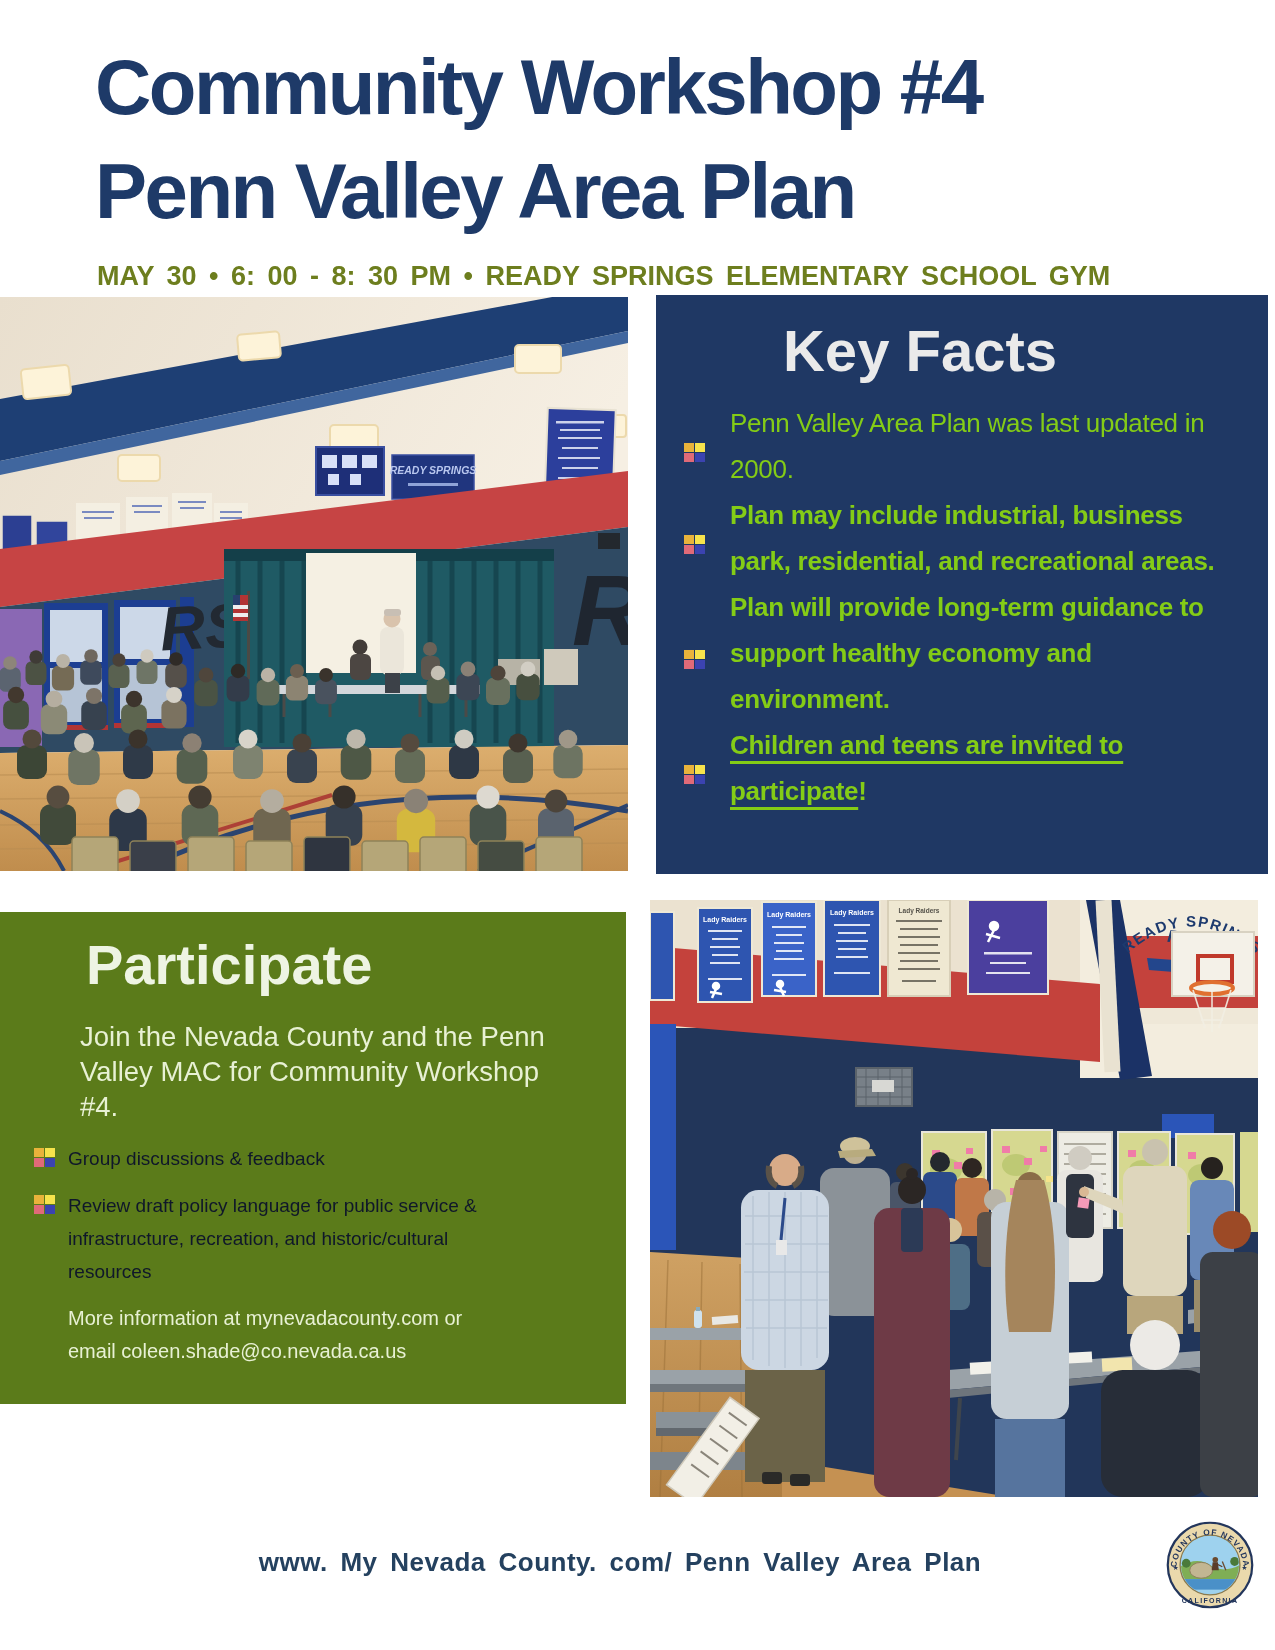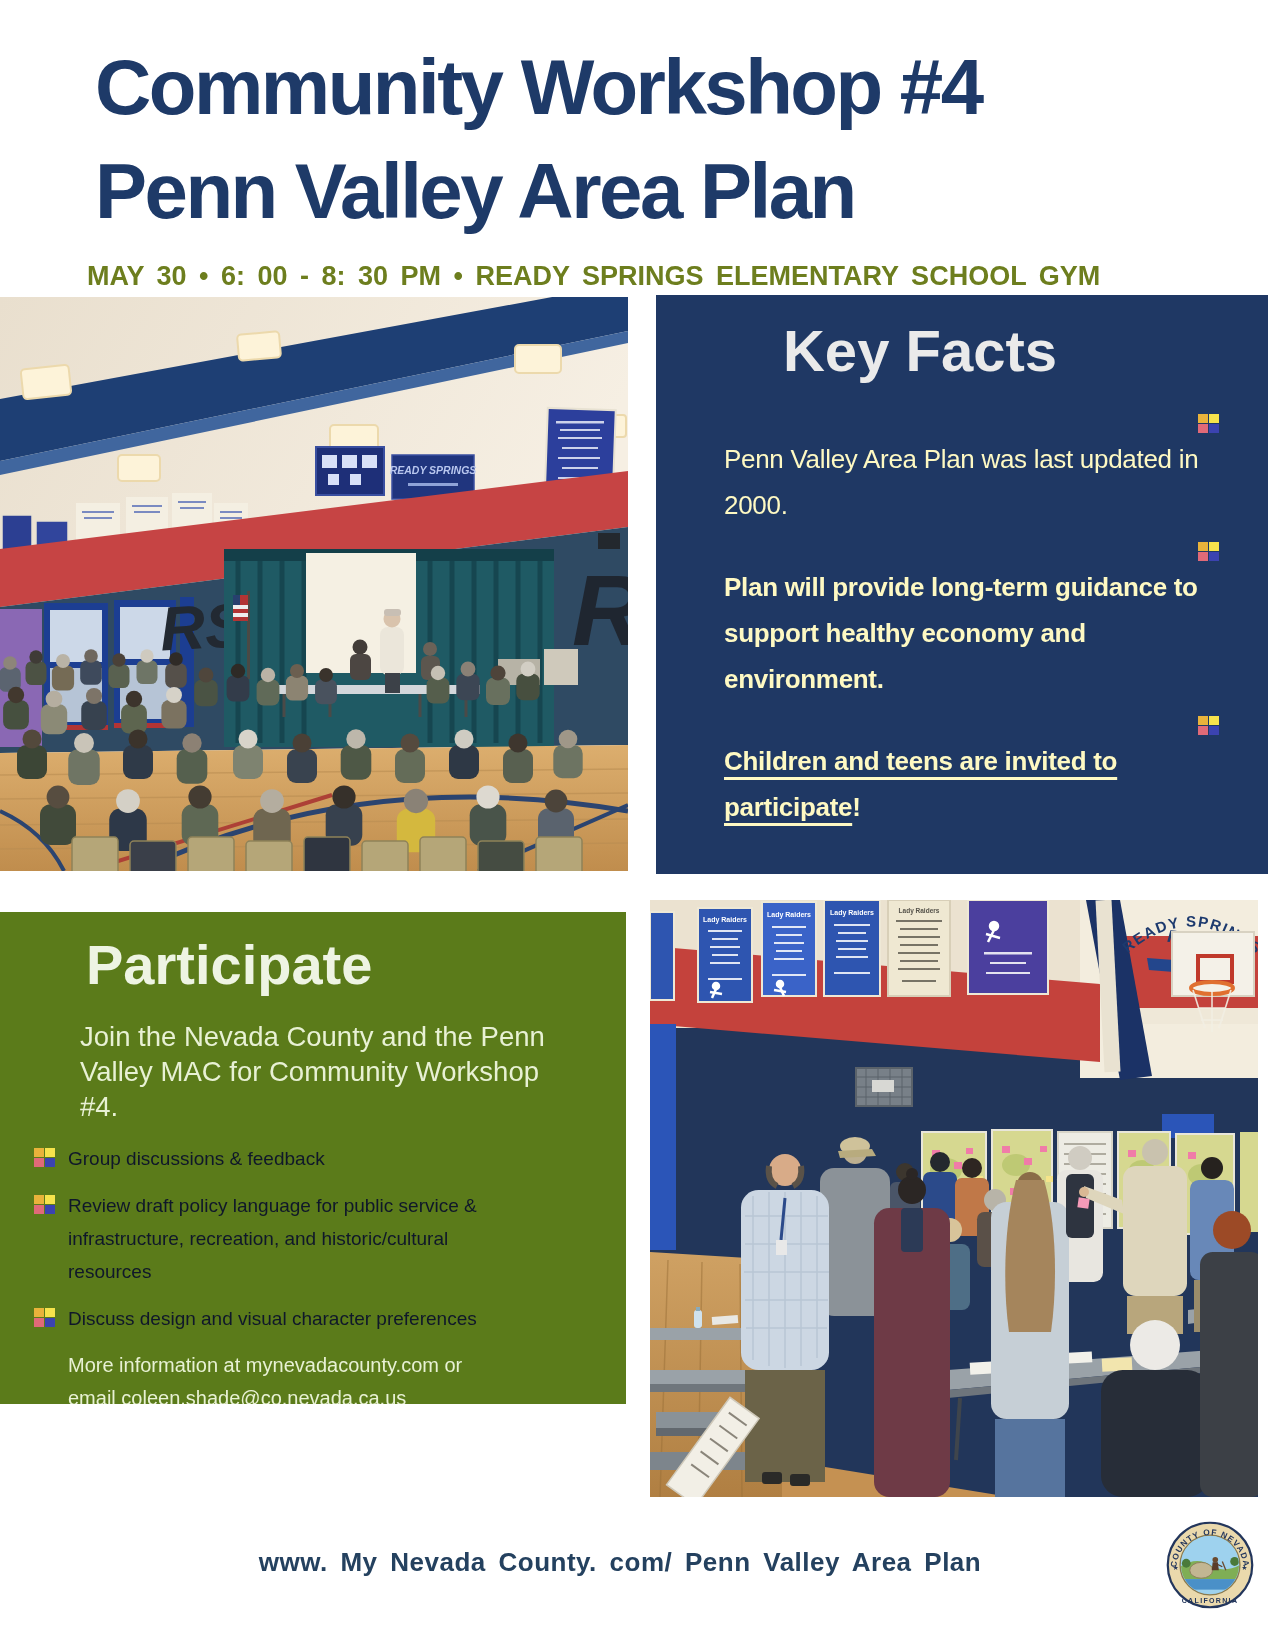--- a/index.html
+++ b/index.html
@@ -9,39 +9,39 @@
     font-family:"Liberation Sans", sans-serif; overflow:hidden;
   }
   
   .title {
     position:absolute; left:95px; color:#1e3a68; font-weight:bold;
     font-size:78px; letter-spacing:-2.5px; line-height:1; white-space:nowrap;
   }
   .title1 { top:48px; }
   .title2 { top:152px; }
   .subtitle {
-    position:absolute; left:87px; top:261px; font-size:27px; font-weight:bold;
+    position:absolute; left:97px; top:261px; font-size:27px; font-weight:bold;
     color:#6d7e1e; letter-spacing:0; word-spacing:5px; white-space:nowrap;
   }
   
   .photo { position:absolute; overflow:hidden; }
   .photo svg { display:block; width:100%; height:100%; }
   .photo-tl { left:0; top:297px; width:628px; height:574px; }
   .photo-br { left:650px; top:900px; width:608px; height:597px; }
   
   .key-facts {
     position:absolute; left:656px; top:295px; width:612px; height:579px;
     background:#1f3864; overflow:hidden;
   }
   .kf-title {
     margin-top:22px; padding-right:120px; text-align:center;
     font-size:58px; font-weight:bold; color:#eaeaea; letter-spacing:0;padding-left:36px;
   }
   .kf-list { margin:16px 24px 0 28px; }
-  .kf-item { display:flex; align-items:flex-end; color:#fef9c3; font-size:26px; line-height:46px;flex-direction:column; }
+  .kf-item { display:flex; align-items:center; color:#84cc16; font-size:26px; line-height:46px; }
   .kf-item .txt { max-width:520px; letter-spacing:-0.3px; }
   .kf-item.bold .txt { font-weight:bold; }
   .kf-item .u-text { text-decoration:underline; text-decoration-thickness:3px; text-underline-offset:7px; }
   
   .bullet-icon { position:relative; flex:0 0 22px; width:22px; height:20px; margin-right:24px; }
   .bullet-icon i { position:absolute; width:10px; height:9px; display:block; }
   .bullet-icon .b1 { left:0;  top:0;    background:#e9b33b; }
   .bullet-icon .b2 { left:11px; top:0;  background:#f7e34c; }
   .bullet-icon .b3 { left:0;  top:10px; background:#e06a78; }
   .bullet-icon .b4 { left:11px; top:10px; background:#3b43b0; }
@@ -396,20 +396,29 @@
           </span>
           <span class="txt"><span>Penn Valley Area Plan was last updated in 2000.</span></span>
         </div>
         <div class="kf-item bold">
           <span class="bullet-icon">
             <i class="b1"></i>
             <i class="b2"></i>
             <i class="b3"></i>
             <i class="b4"></i>
           </span>
+          <span class="txt"><span>Plan may include industrial, business park, residential, and recreational areas.</span></span>
+        </div>
+        <div class="kf-item bold">
+          <span class="bullet-icon">
+            <i class="b1"></i>
+            <i class="b2"></i>
+            <i class="b3"></i>
+            <i class="b4"></i>
+          </span>
           <span class="txt"><span>Plan will provide long-term guidance to support healthy economy and environment.</span></span>
         </div>
         <div class="kf-item bold">
           <span class="bullet-icon">
             <i class="b1"></i>
             <i class="b2"></i>
             <i class="b3"></i>
             <i class="b4"></i>
           </span>
           <span class="txt"><span class="u-text">Children and teens are invited to participate</span>!</span>
@@ -431,29 +440,20 @@
           <span class="txt">Group discussions &amp; feedback</span>
         </div>
         <div class="pt-item">
           <span class="bullet-icon">
             <i class="b1"></i>
             <i class="b2"></i>
             <i class="b3"></i>
             <i class="b4"></i>
           </span>
           <span class="txt">Review draft policy language for public service &amp; infrastructure, recreation, and historic/cultural resources</span>
-        </div>
-        <div class="pt-item">
-          <span class="bullet-icon">
-            <i class="b1"></i>
-            <i class="b2"></i>
-            <i class="b3"></i>
-            <i class="b4"></i>
-          </span>
-          <span class="txt">Discuss design and visual character preferences</span>
         </div>
       </div>
     <p class="pt-more">More information at mynevadacounty.com or email coleen.shade@co.nevada.ca.us</p>
   </section>
 
   <div class="photo photo-br">
     <svg viewBox="0 0 608 597">
       <defs>
         <linearGradient id="floor2" x1="0" y1="0" x2="0" y2="1">
           <stop offset="0" stop-color="#cfa163"></stop>

